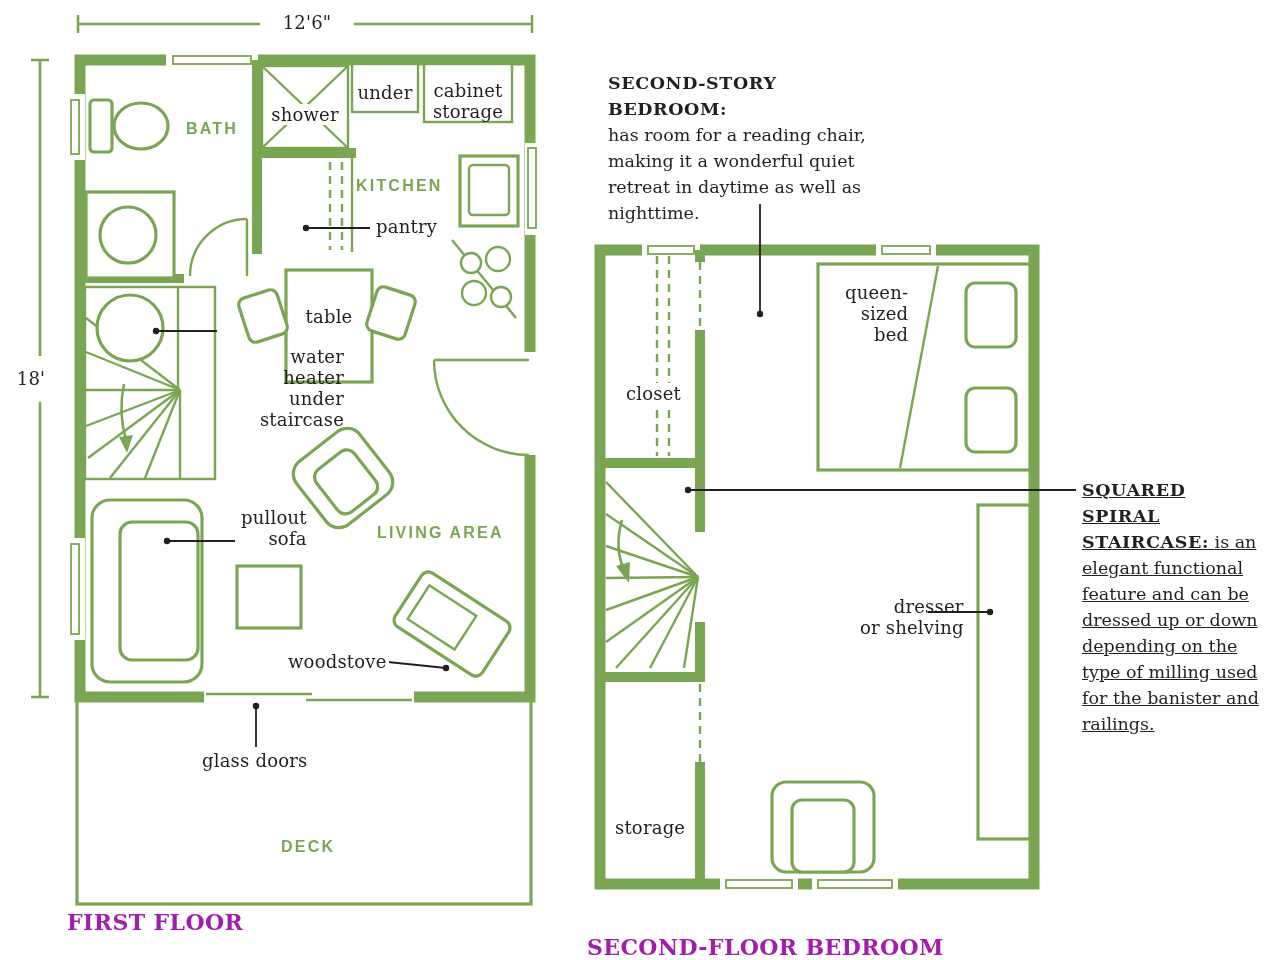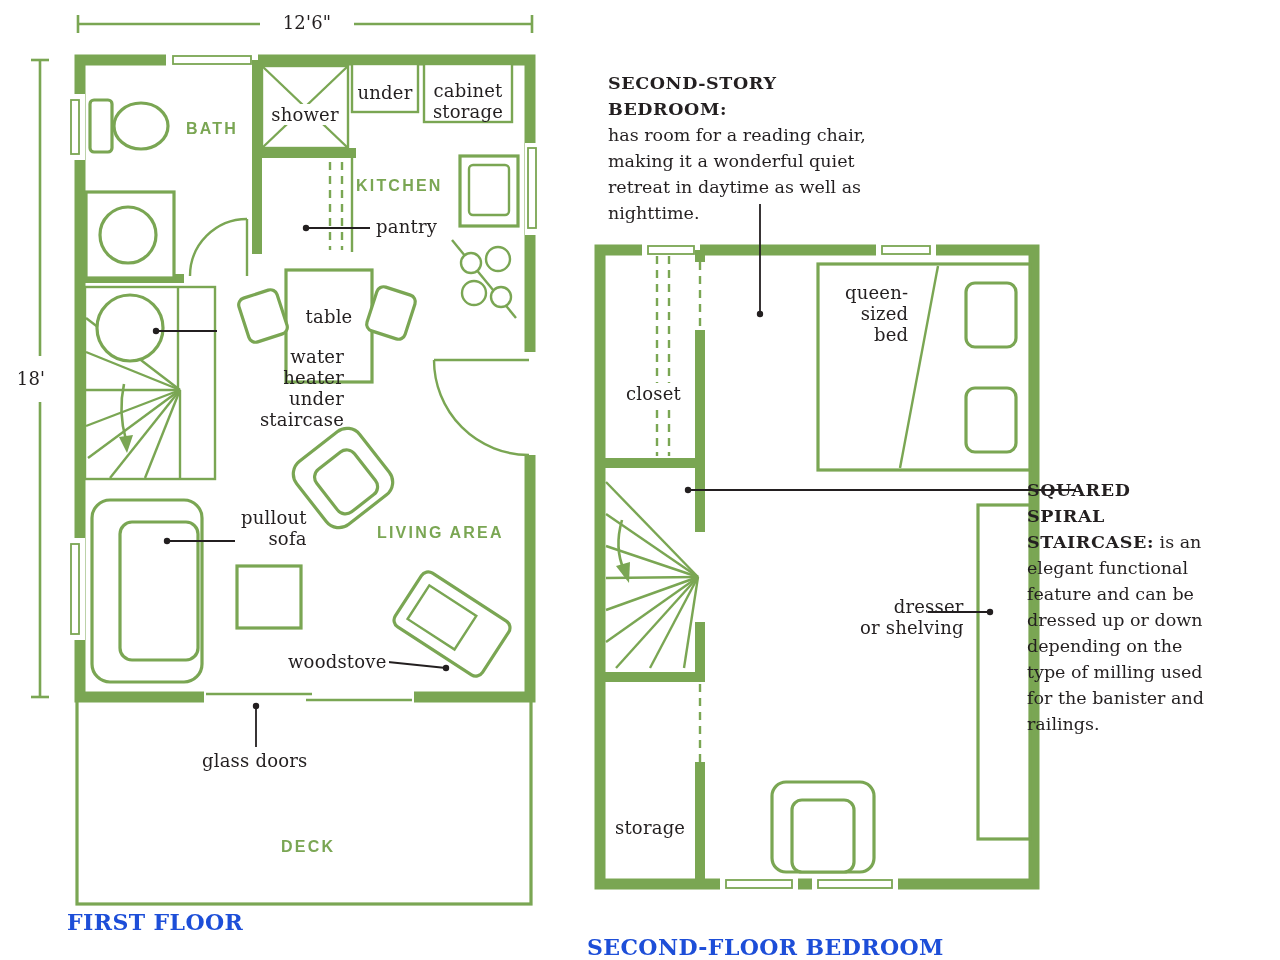--- a/index.html
+++ b/index.html
@@ -22,21 +22,21 @@
   .arrow   { fill:none; stroke:var(--green); stroke-width:2.6; }
   .arrowhead { fill:var(--green); }
 
   
   .lbl { position:absolute; font-size:18px; line-height:1.17; color:var(--ink); letter-spacing:0.2px; }
   .lbl.bg { background:var(--bg); padding:0 2px; }
   .lbl.pre { white-space:pre-line;text-align:right; }
   .lbl.center { text-align:center; }
   .green-lbl { position:absolute; font-family:"Liberation Sans", sans-serif; font-weight:bold;
                font-size:16px; letter-spacing:2.2px; color:var(--green); }
-  .title { position:absolute; font-weight:bold; font-size:22px; letter-spacing:0.4px; color:#1d4ed8; }
+  .title { position:absolute; font-weight:bold; font-size:22px; letter-spacing:0.4px; color:#a21caf; }
   .annotation { position:absolute; font-size:17.5px; line-height:26px; color:var(--ink); }
   .annotation .head { font-weight:bold; letter-spacing:0.6px; }
   .annotation .head.block { display:block; }
 </style>
 </head>
 <body>
 
 <div class="canvas">
 
   <svg class="plan" width="1280" height="960" viewBox="0 0 1280 960">
@@ -298,18 +298,18 @@
 or shelving</div>
   <div class="lbl" style="left:615px; top:817px;">storage</div>
 
   <div class="title" style="left:587px; top:934px;">SECOND-FLOOR BEDROOM</div>
 
   <div class="annotation" style="left:608px; top:70px; width:284px;">
     <span class="head block">SECOND-STORY BEDROOM:</span>
     <span>has room for a reading chair, making it a wonderful quiet retreat in daytime as well as nighttime.</span>
   </div>
 
-  <div class="annotation" style="left:1027px; top:477px; width:178px;">
+  <div class="annotation" style="left:1082px; top:477px; width:178px;text-decoration:underline;">
     <span class="head">SQUARED SPIRAL STAIRCASE:</span>
     <span>is an elegant functional feature and can be dressed up or down depending on the type of milling used for the banister and railings.</span>
   </div>
 
 </div>
 
 </body></html>

